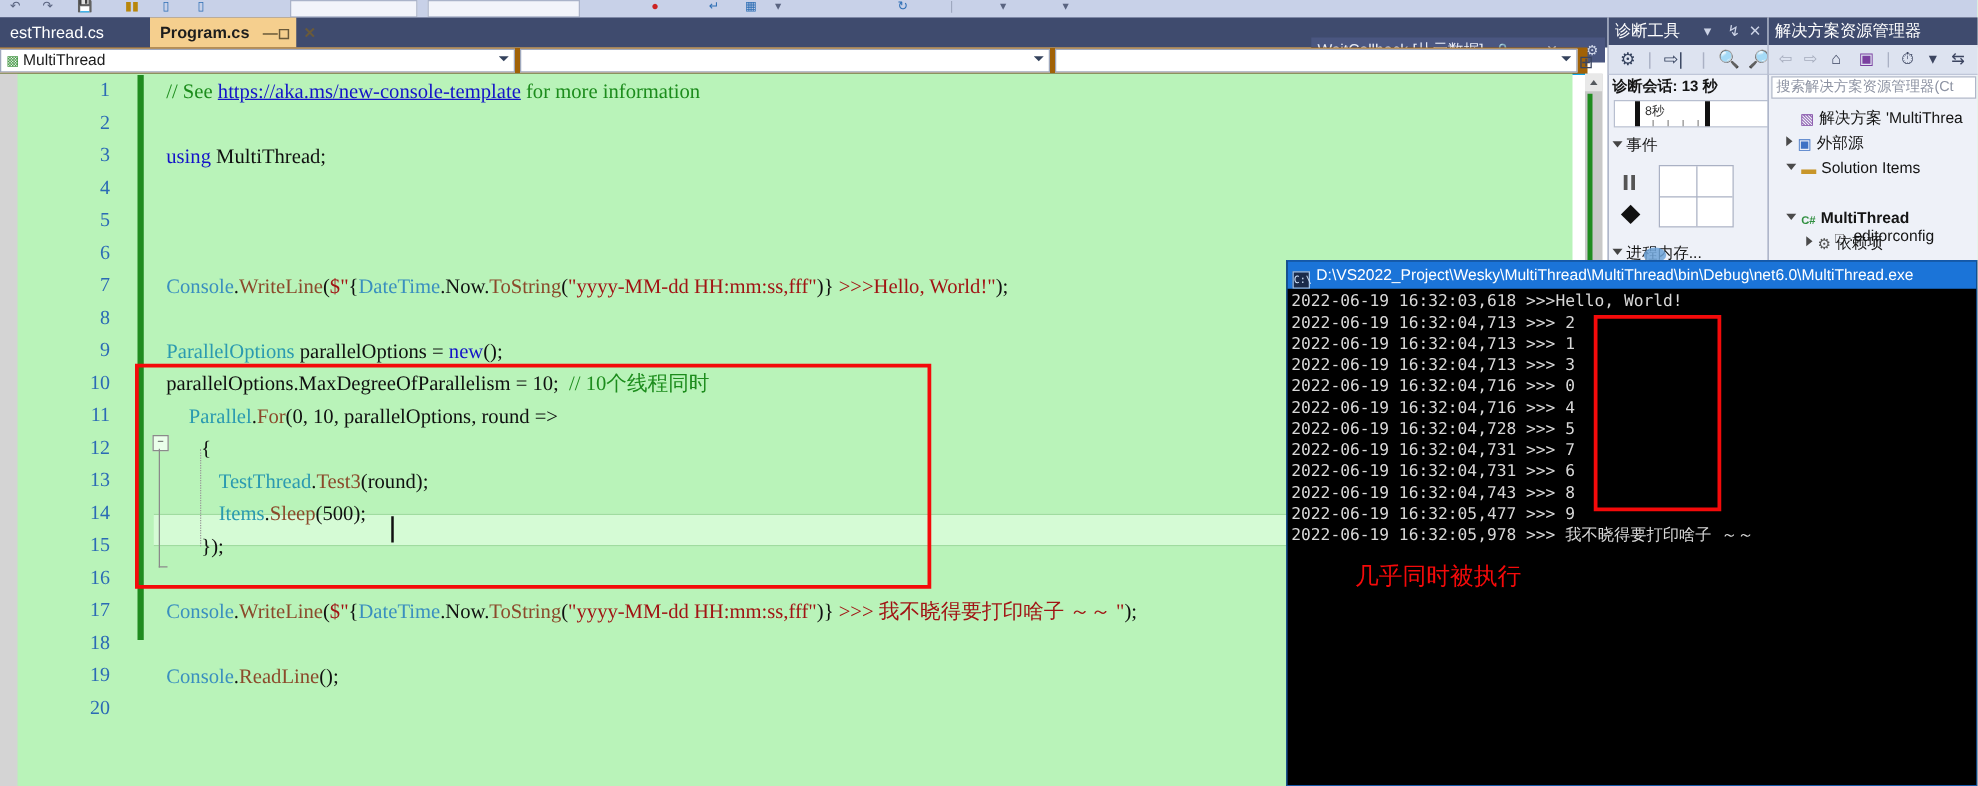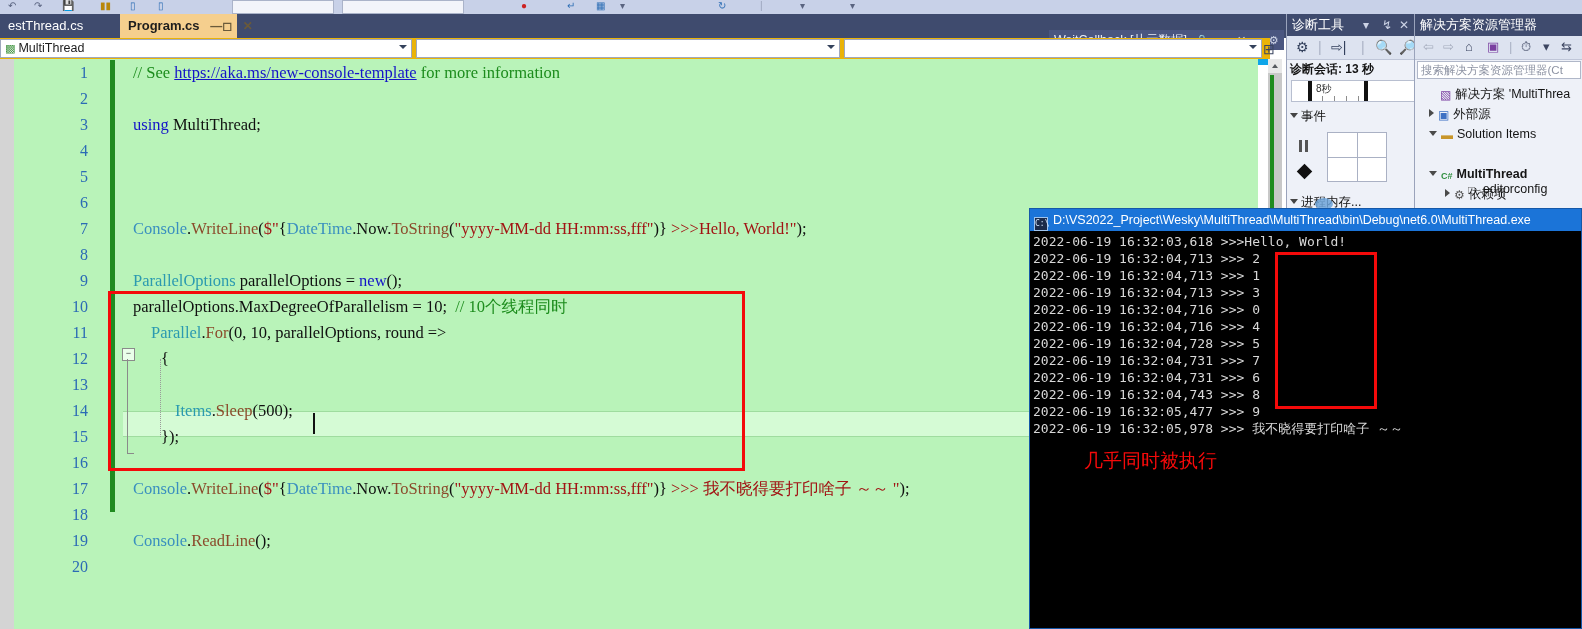--- a/index.html
+++ b/index.html
@@ -38,21 +38,21 @@
   }
   #tab-waitcallback{
     position:absolute;left:1049px;top:16px;height:20px;line-height:20px;
     background:#4a5680;color:#e8ecf6;font-size:12.5px;
     padding:0 5px;white-space:nowrap;box-sizing:border-box;
   }
   #tab-waitcallback span.ico{margin-left:5px;color:#cfd6e8;font-size:11px;}
   
   #nav-bar{
     position:absolute;left:0;top:38px;width:1270px;height:21px;
-    background:#eab308;border-bottom:6px solid #0ea5e9;
+    background:#a16207;border-bottom:1px solid #0ea5e9;
   }
   .nav-combo{
     position:absolute;top:1px;height:19px;background:#ffffff;
     border:1px solid #9fa8bd;box-sizing:border-box;
     font-size:12.5px;line-height:17px;color:#1b1b1b;
     padding-left:4px;white-space:nowrap;overflow:hidden;
   }
   .nav-combo .caret{
     position:absolute;right:4px;top:5px;width:0;height:0;
     border-left:4px solid transparent;border-right:4px solid transparent;
@@ -362,20 +362,21 @@
   <div class="indent-guide" style="left:160px;top:300px;height:78px;"></div>
 
   <div id="code">
       <div class="cl" style="top: 0px; left: 10px;"><span class="cmt">// See </span><span class="lnk">https://aka.ms/new-console-template</span><span class="cmt"> for more information</span></div>
       <div class="cl" style="top: 52px; left: 10px;"><span class="kw">using</span><span class="pl"> MultiThread;</span></div>
       <div class="cl" style="top: 156px; left: 10px;"><span class="ty">Console</span><span class="pl">.</span><span class="mth">WriteLine</span><span class="pl">(</span><span class="str">$"</span><span class="pl">{</span><span class="ty">DateTime</span><span class="pl">.</span><span class="pl">Now</span><span class="pl">.</span><span class="mth">ToString</span><span class="pl">(</span><span class="str">"yyyy-MM-dd HH:mm:ss,fff"</span><span class="pl">)}</span><span class="str"> &gt;&gt;&gt;Hello, World!"</span><span class="pl">);</span></div>
       <div class="cl" style="top: 208px; left: 10px;"><span class="cls">ParallelOptions</span><span class="pl"> parallelOptions = </span><span class="kw">new</span><span class="pl">();</span></div>
       <div class="cl" style="top: 234px; left: 10px;"><span class="pl">parallelOptions.</span><span class="pl">MaxDegreeOfParallelism</span><span class="pl"> = 10;  </span><span class="cmt">// 10个线程同时</span></div>
       <div class="cl" style="top: 260px; left: 28px;"><span class="cls">Parallel</span><span class="pl">.</span><span class="mth">For</span><span class="pl">(0, 10, parallelOptions, round =&gt;</span></div>
       <div class="cl" style="top: 286px; left: 38px;"><span class="pl">{</span></div>
+      <div class="cl" style="top: 312px; left: 52px;"><span class="cls">TestThread</span><span class="pl">.</span><span class="mth">Test3</span><span class="pl">(round);</span></div>
       <div class="cl" style="top: 338px; left: 52px;"><span class="cls">Items</span><span class="pl">.</span><span class="mth">Sleep</span><span class="pl">(500);</span></div>
       <div class="cl" style="top: 364px; left: 38px;"><span class="pl">});</span></div>
       <div class="cl" style="top: 416px; left: 10px;"><span class="ty">Console</span><span class="pl">.</span><span class="mth">WriteLine</span><span class="pl">(</span><span class="str">$"</span><span class="pl">{</span><span class="ty">DateTime</span><span class="pl">.</span><span class="pl">Now</span><span class="pl">.</span><span class="mth">ToString</span><span class="pl">(</span><span class="str">"yyyy-MM-dd HH:mm:ss,fff"</span><span class="pl">)}</span><span class="str"> &gt;&gt;&gt; 我不晓得要打印啥子 ～～ "</span><span class="pl">);</span></div>
       <div class="cl" style="top: 468px; left: 10px;"><span class="ty">Console</span><span class="pl">.</span><span class="mth">ReadLine</span><span class="pl">();</span></div>
     </div>
 
   <div id="caret"></div>
   <div id="red-box"></div>
 </div>
 

